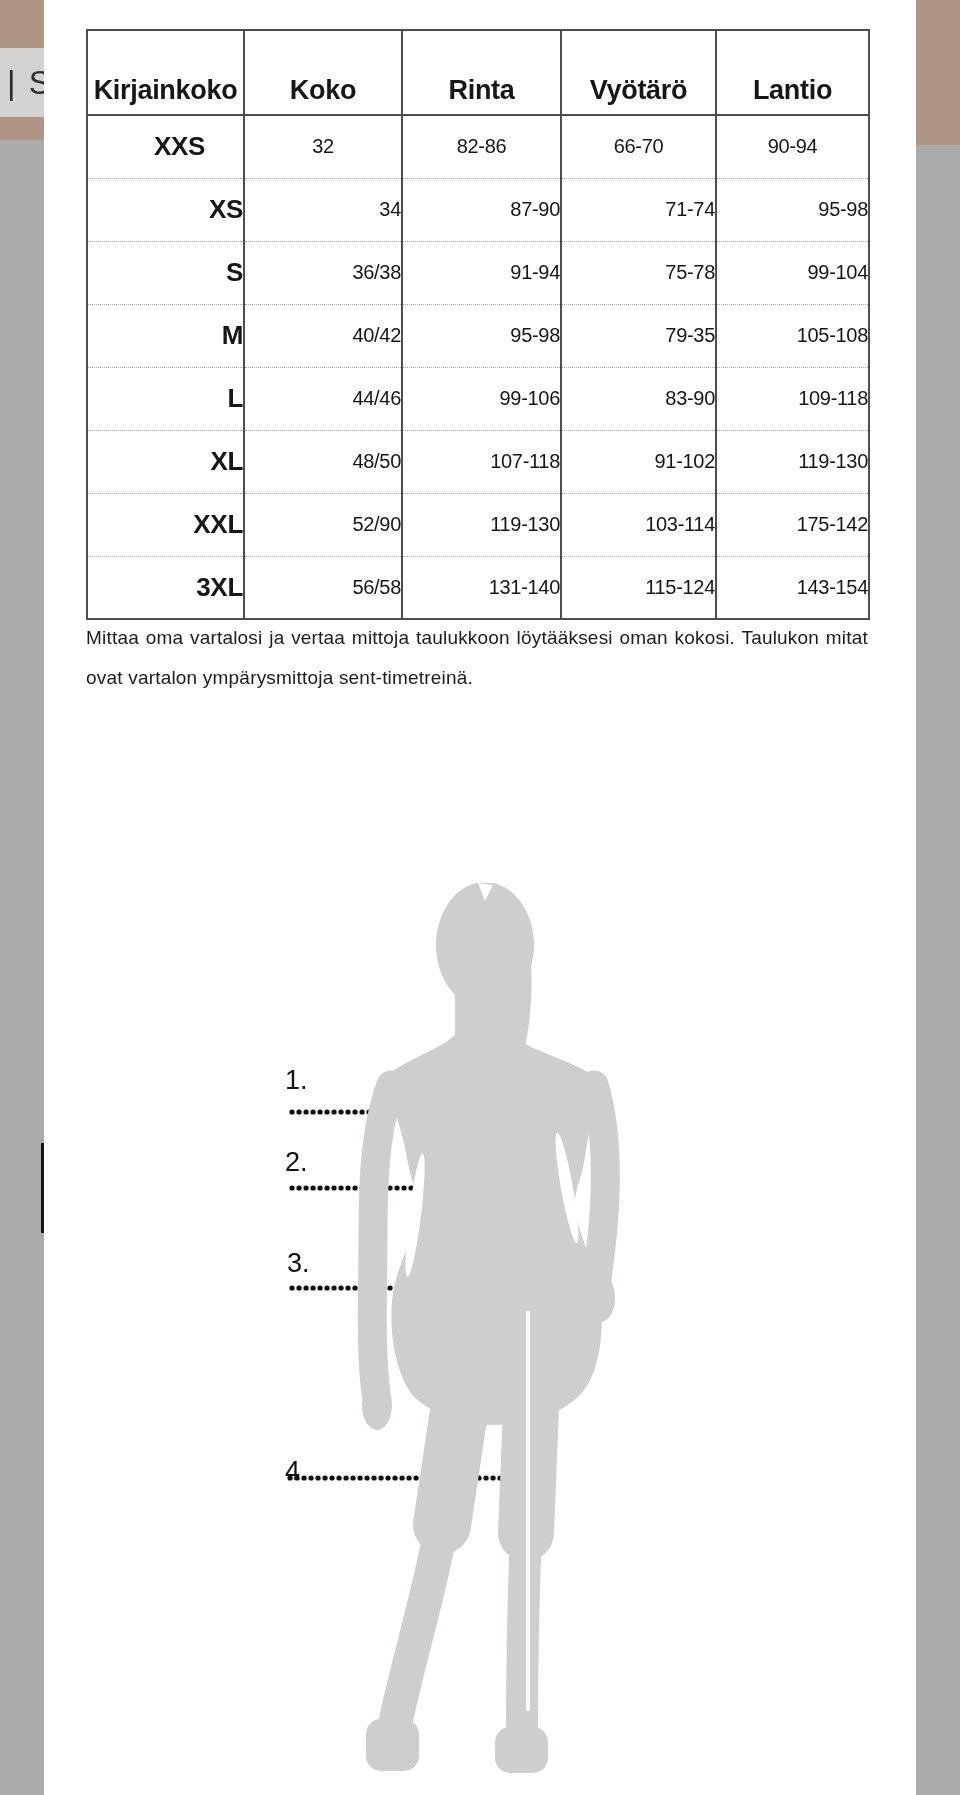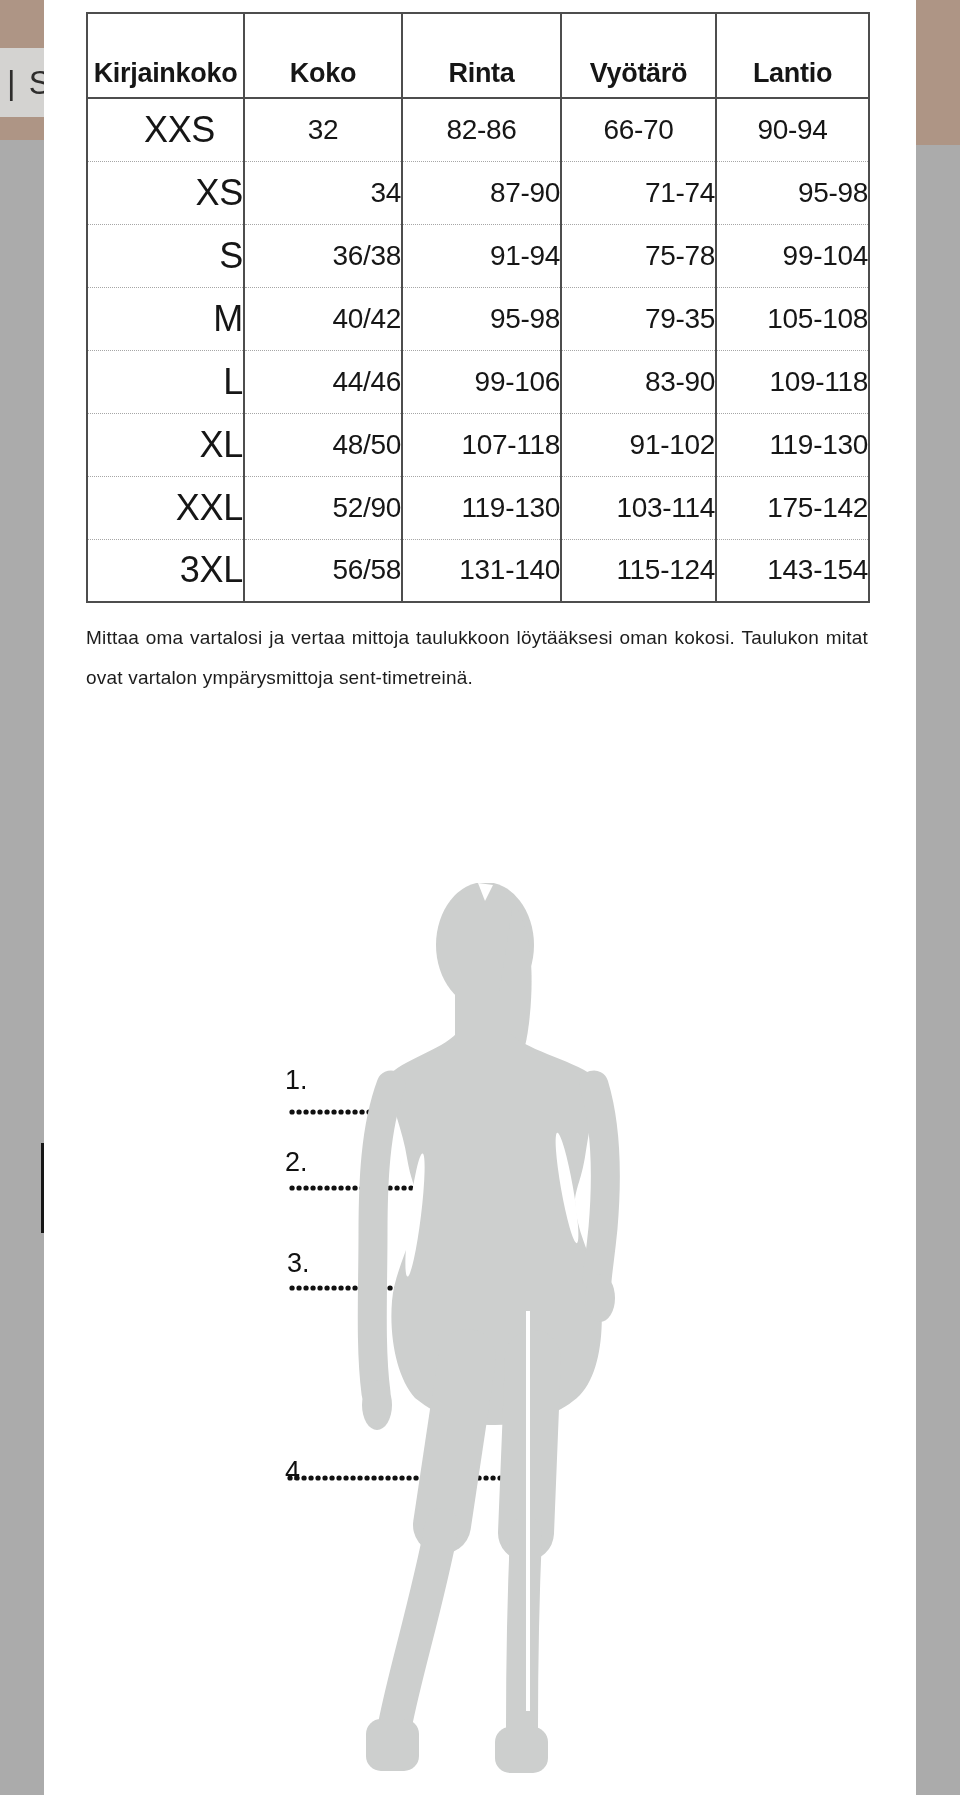--- a/index.html
+++ b/index.html
@@ -21,43 +21,43 @@
   #bg-left .gray-rest{top:140px;height:1655px;background:var(--dim);}
   #bg-right{left:916px;top:0;width:44px;height:1795px;background:var(--dim);}
   #bg-right .tan-top{position:absolute;left:0;top:0;width:44px;height:145px;background:var(--tan);}
   #left-black-line{left:41px;top:1143px;width:3px;height:90px;background:#161616;}
 
   
   #modal{left:44px;top:0;width:872px;height:1795px;background:#ffffff;}
 
   
   #size-table{
-    position:absolute;left:42px;top:12px;width:782px;
+    position:absolute;left:42px;top:29px;width:782px;
     border-collapse:collapse;table-layout:fixed;
     color:#161616;
   }
   #size-table th,#size-table td{
     border-left:2px solid #4d4d4d;border-right:2px solid #4d4d4d;
-    text-align:center;font-size:28px;letter-spacing:-0.3px;
+    text-align:center;font-size:20px;letter-spacing:-0.3px;
     padding:0;
   }
   #size-table thead th{
     height:75px;vertical-align:bottom;padding-bottom:8px;
     font-size:27px;font-weight:700;
     border-top:2px solid #4d4d4d;border-bottom:2px solid #4d4d4d;
   }
   #size-table tbody tr{height:63px;}
   #size-table tbody tr + tr td, #size-table tbody tr + tr th{
     border-top:1px dotted #a6a6a6;
     text-align:right;
   }
   #size-table tbody tr:last-child td, #size-table tbody tr:last-child th{
     border-bottom:2px solid #4d4d4d;
   }
-  #size-table tbody th{font-weight:400;font-size:36px;padding-left:28px;}
+  #size-table tbody th{font-weight:700;font-size:26px;padding-left:28px;}
   #size-table tbody td{font-weight:400;}
 
   
   #instructions{
     position:absolute;left:42px;top:618px;width:782px;
     font-size:19px;line-height:40px;color:#1c1c1c;
     text-align:justify;margin:0;letter-spacing:0.2px;
   }
 
   

